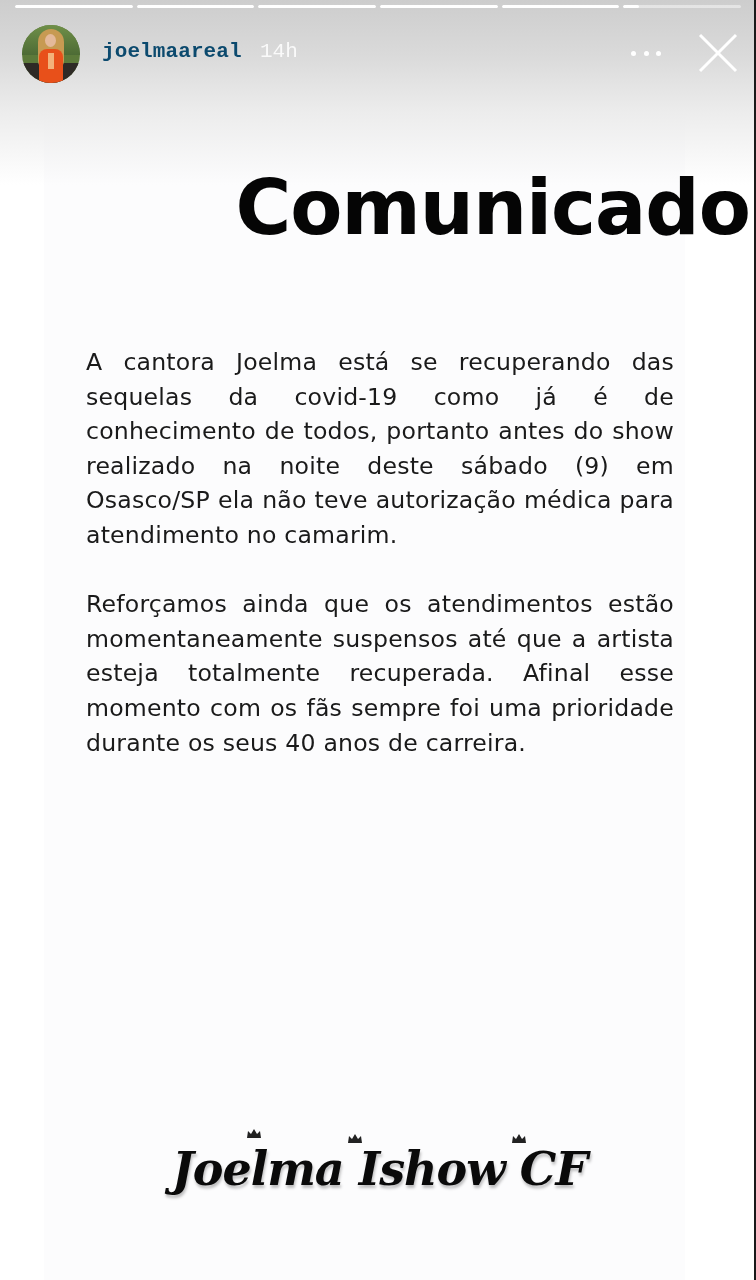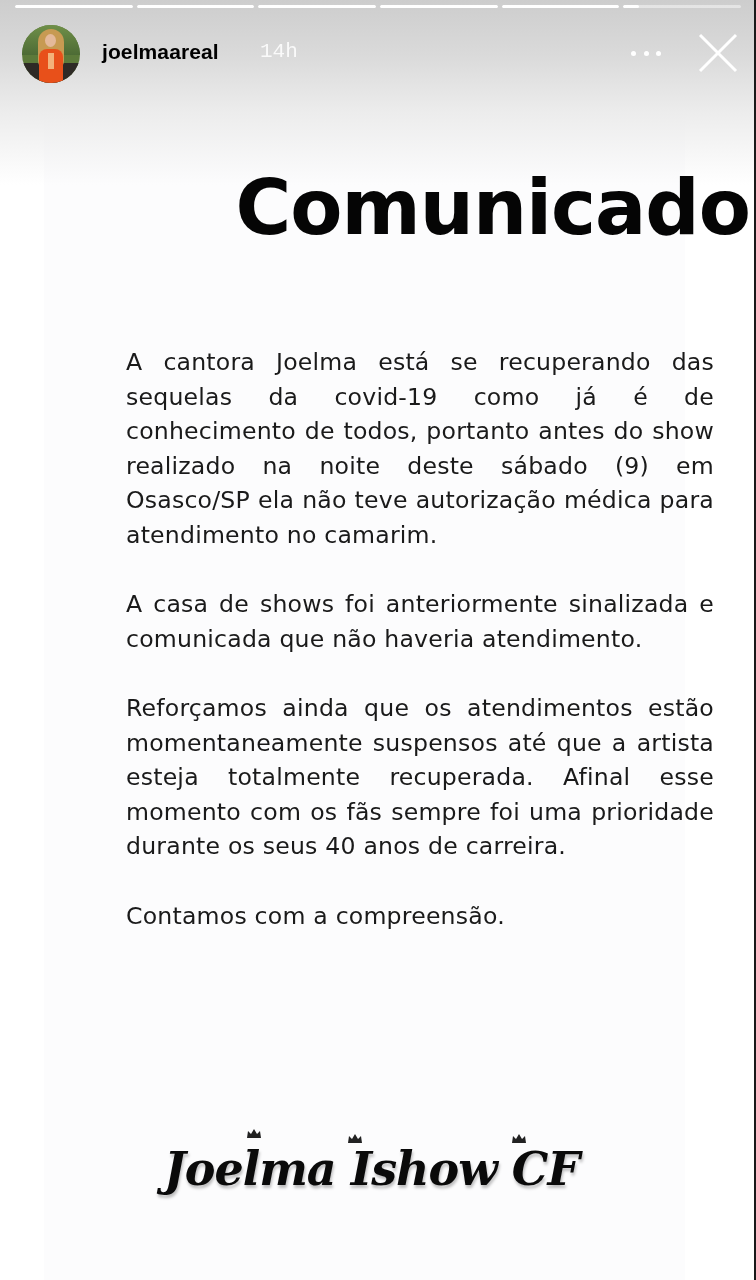--- a/index.html
+++ b/index.html
@@ -32,47 +32,47 @@
     position: absolute; left: 22px; top: 25px; width: 58px; height: 58px; border-radius: 50%; overflow: hidden;
     background: #5c7a3a;
   }
   .avatar .bg1 { position: absolute; left: 0; top: 0; width: 58px; height: 30px; background: linear-gradient(#6f8f48, #4d6b35); }
   .avatar .bg2 { position: absolute; left: 0; top: 38px; width: 58px; height: 20px; background: #2e2a26; }
   .avatar .hair { position: absolute; left: 16px; top: 4px; width: 26px; height: 40px; border-radius: 13px 13px 8px 8px; background: #c79a52; }
   .avatar .face { position: absolute; left: 23px; top: 9px; width: 11px; height: 13px; border-radius: 50%; background: #e4b99a; }
   .avatar .body { position: absolute; left: 17px; top: 24px; width: 24px; height: 34px; border-radius: 8px 8px 2px 2px; background: #e8501a; }
   .avatar .belt { position: absolute; left: 26px; top: 28px; width: 6px; height: 16px; background: #f3b27a; }
   .username {
-    position: absolute; left: 102px; top: 40px; font-size: 21px; font-weight: bold; color: #000000;
-    font-family: Liberation Sans, sans-serif; letter-spacing: 0.1px;
+    position: absolute; left: 102px; top: 40px; font-size: 21px; font-weight: bold; color: #0c4a6e;
+    font-family: Liberation Mono, monospace; letter-spacing: 0.1px;
   }
   .time {
     position: absolute; left: 260px; top: 40px; font-size: 21px; color: rgba(255,255,255,0.85);
     font-family: Liberation Mono, monospace;
   }
   .more-btn { position: absolute; left: 628px; top: 42px; width: 36px; height: 22px; display: flex; align-items: center; justify-content: space-between; padding: 0 3px; box-sizing: border-box; }
   .more-btn .dot { width: 5px; height: 5px; border-radius: 50%; background: #ffffff; }
   .close-btn { position: absolute; left: 697px; top: 33px; width: 42px; height: 42px; }
   
   .title {
     position: absolute; left: 0; top: 163px; width: 750px; text-align: right;
     font-family: "DejaVu Sans", sans-serif; font-weight: bold; font-size: 76px; color: #050505;
     letter-spacing: -1px;
   }
   .body-text {
     position: absolute; left: 86px; top: 345px; width: 588px;
     font-family: "DejaVu Sans", sans-serif; font-size: 23.6px; line-height: 34.6px; color: #1a1a1a;
-    text-align: justify; letter-spacing: 0.2px; margin-left: 40px;
+    text-align: justify; letter-spacing: 0.2px;
   }
   .body-text p { margin: 0 0 34.6px 0; }
   .signature {
     position: absolute; left: 164px; top: 1128px; width: 390px; height: 80px;
   }
   .sig-text {
-    position: absolute; left: 0; top: 14px; font-family: "DejaVu Serif", serif; font-weight: bold; font-style: italic;
+    position: absolute; left: 8px; top: 14px; font-family: "DejaVu Serif", serif; font-weight: bold; font-style: italic;
     font-size: 46px; color: #0a0a0a; letter-spacing: -1px; text-shadow: 1px 3px 3px rgba(0,0,0,0.25); white-space: nowrap;
   }
   .crown { position: absolute; width: 16px; height: 11px; }
 </style>
 </head>
 <body>
 
 <div class="story">
   <div class="doc"></div>
   <div class="top-shade"></div>
@@ -120,23 +120,21 @@
     <svg width="42" height="42" viewBox="0 0 42 42">
       <line x1="3" y1="2" x2="39" y2="38" stroke="#ffffff" stroke-width="3"></line>
       <line x1="39" y1="2" x2="3" y2="38" stroke="#ffffff" stroke-width="3"></line>
     </svg>
   </div>
 
   <div class="title">Comunicado</div>
 
   <div class="body-text">
     <p>A cantora Joelma está se recuperando das sequelas da covid-19 como já é de conhecimento de todos, portanto antes do show realizado na noite deste sábado (9) em Osasco/SP ela não teve autorização médica para atendimento no camarim.</p>
-    <p>A casa de shows foi anteriormente sinalizada e comunicada que não haveria atendimento.</p>
     <p>Reforçamos ainda que os atendimentos estão momentaneamente suspensos até que a artista esteja totalmente recuperada. Afinal esse momento com os fãs sempre foi uma prioridade durante os seus 40 anos de carreira.</p>
-    <p>Contamos com a compreensão.</p>
   </div>
 
   <div class="signature">
     <svg class="crown" style="left:82px; top:0px;" viewBox="0 0 16 11">
       <path d="M1 10 L2 3 L5 6 L8 1 L11 6 L14 3 L15 10 Z" fill="#222"></path>
     </svg>
     <svg class="crown" style="left:183px; top:5px;" viewBox="0 0 16 11">
       <path d="M1 10 L2 3 L5 6 L8 1 L11 6 L14 3 L15 10 Z" fill="#222"></path>
     </svg>
     <svg class="crown" style="left:347px; top:5px;" viewBox="0 0 16 11">

